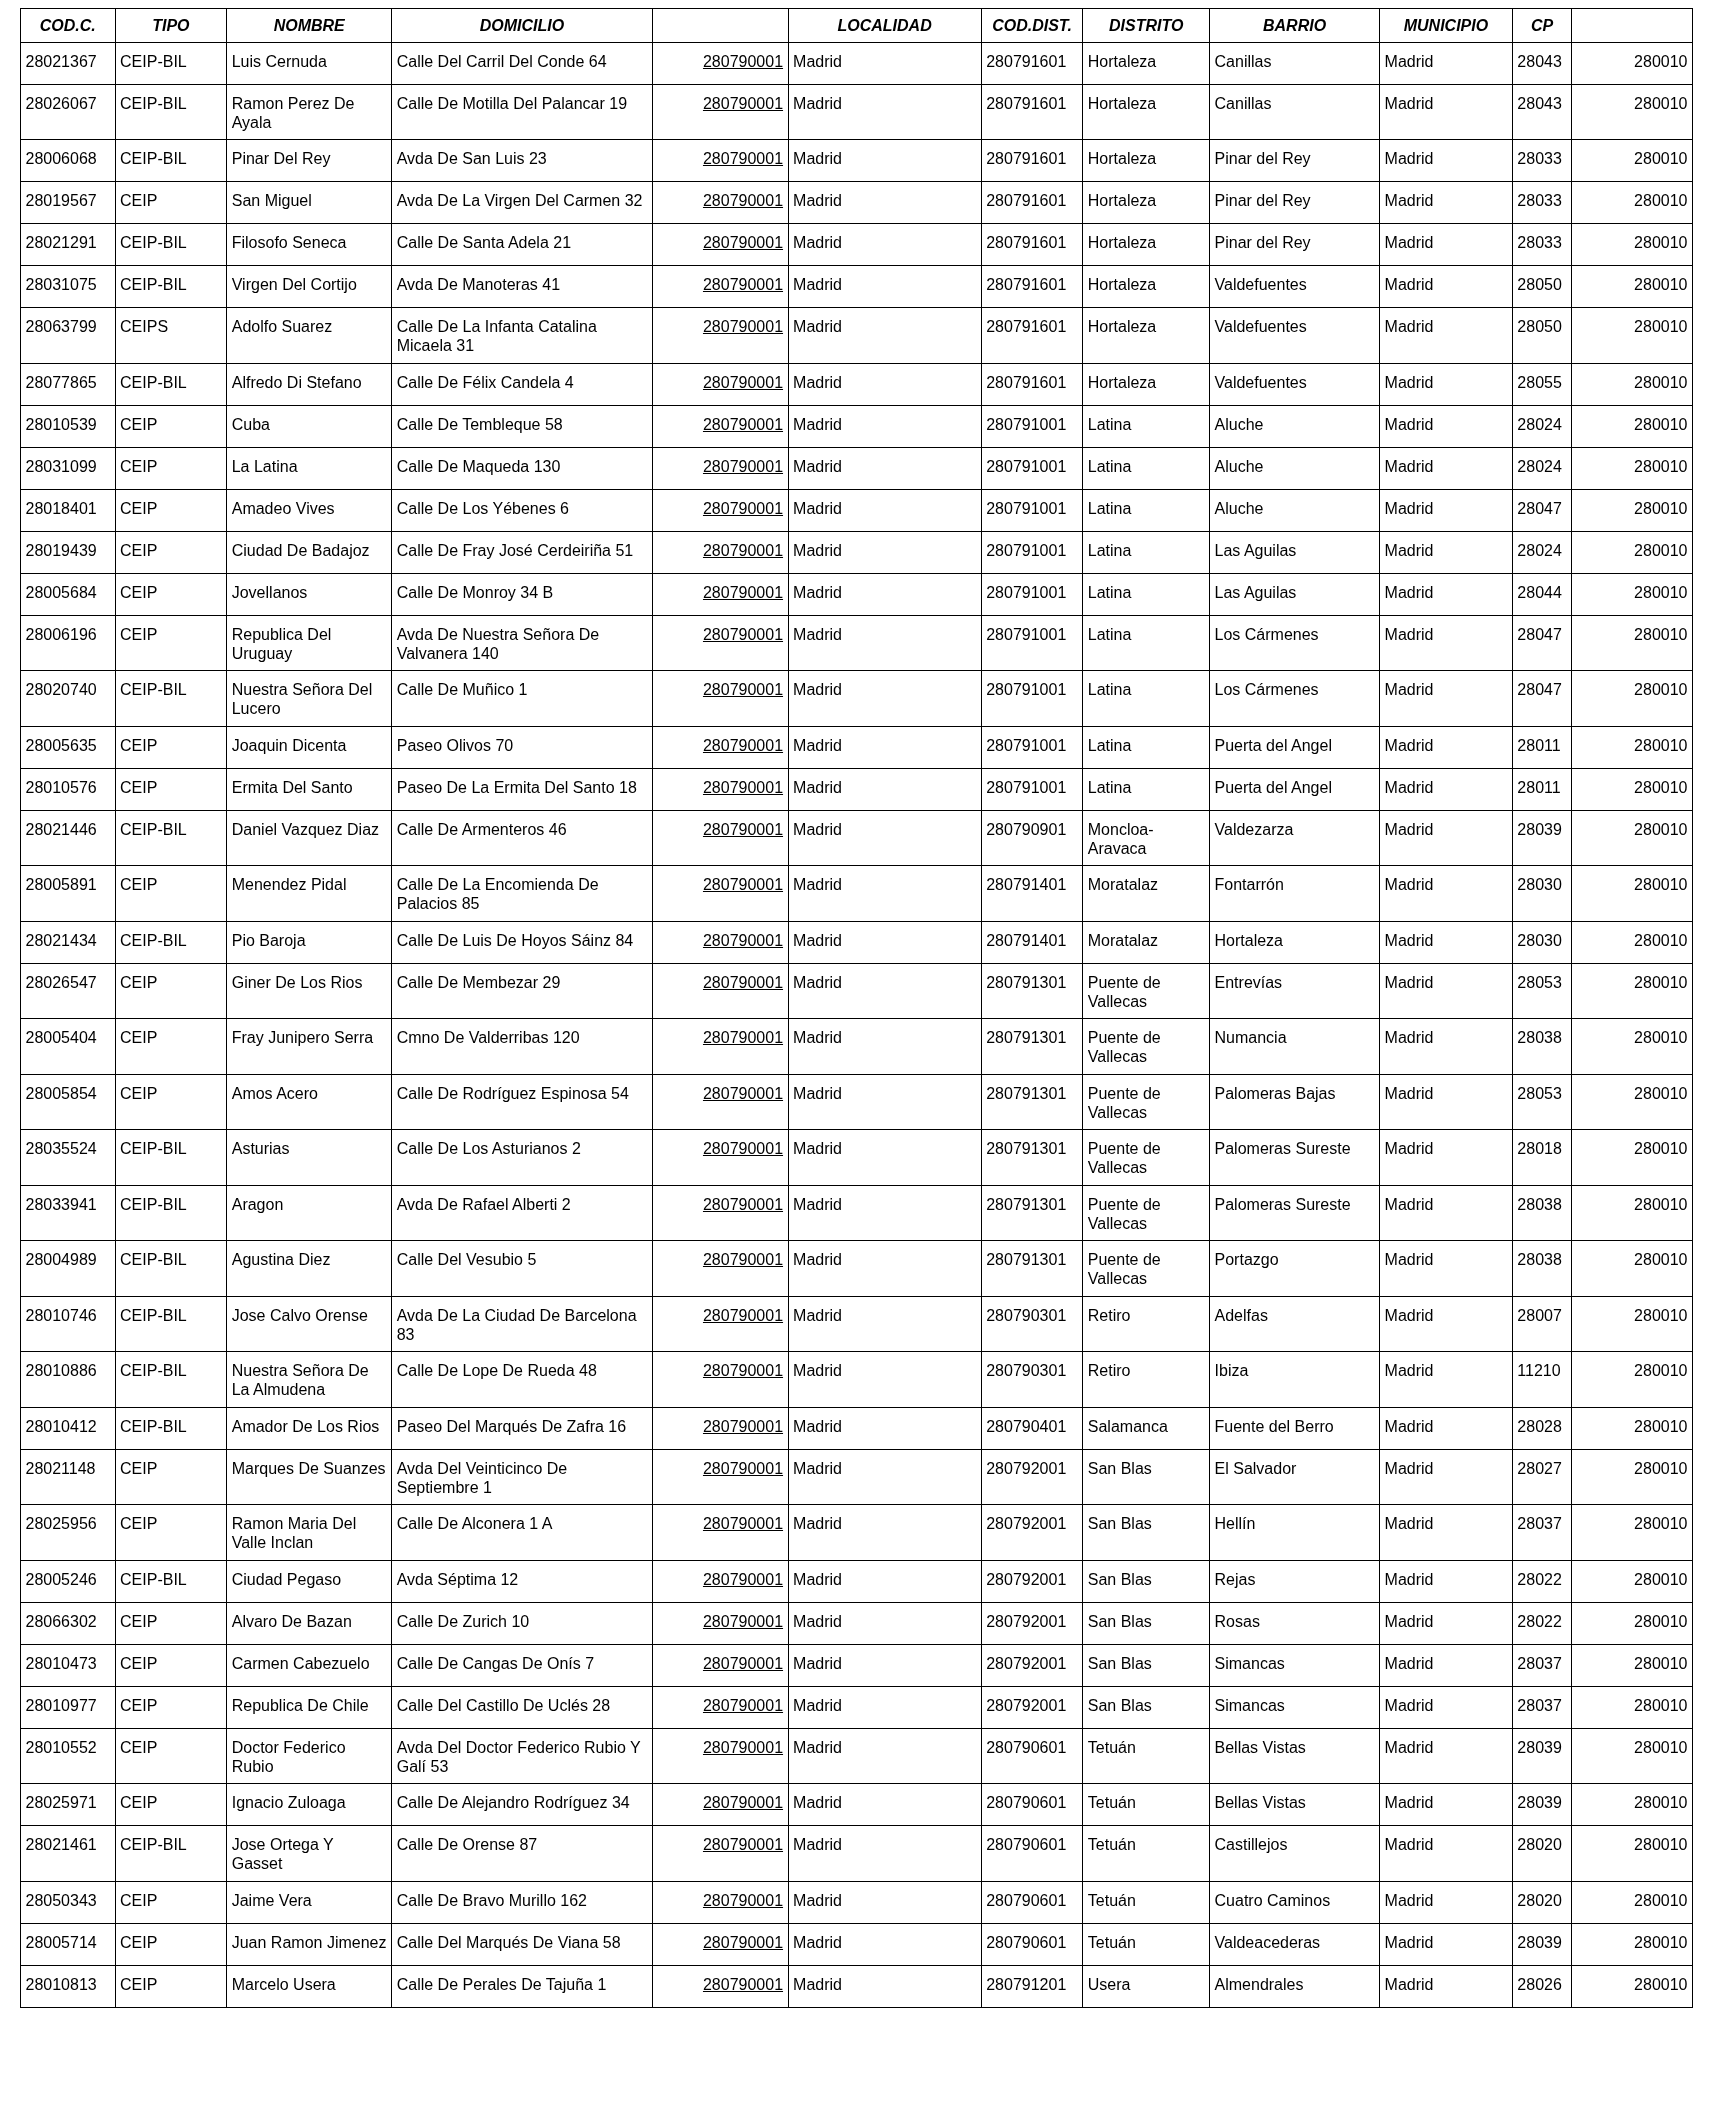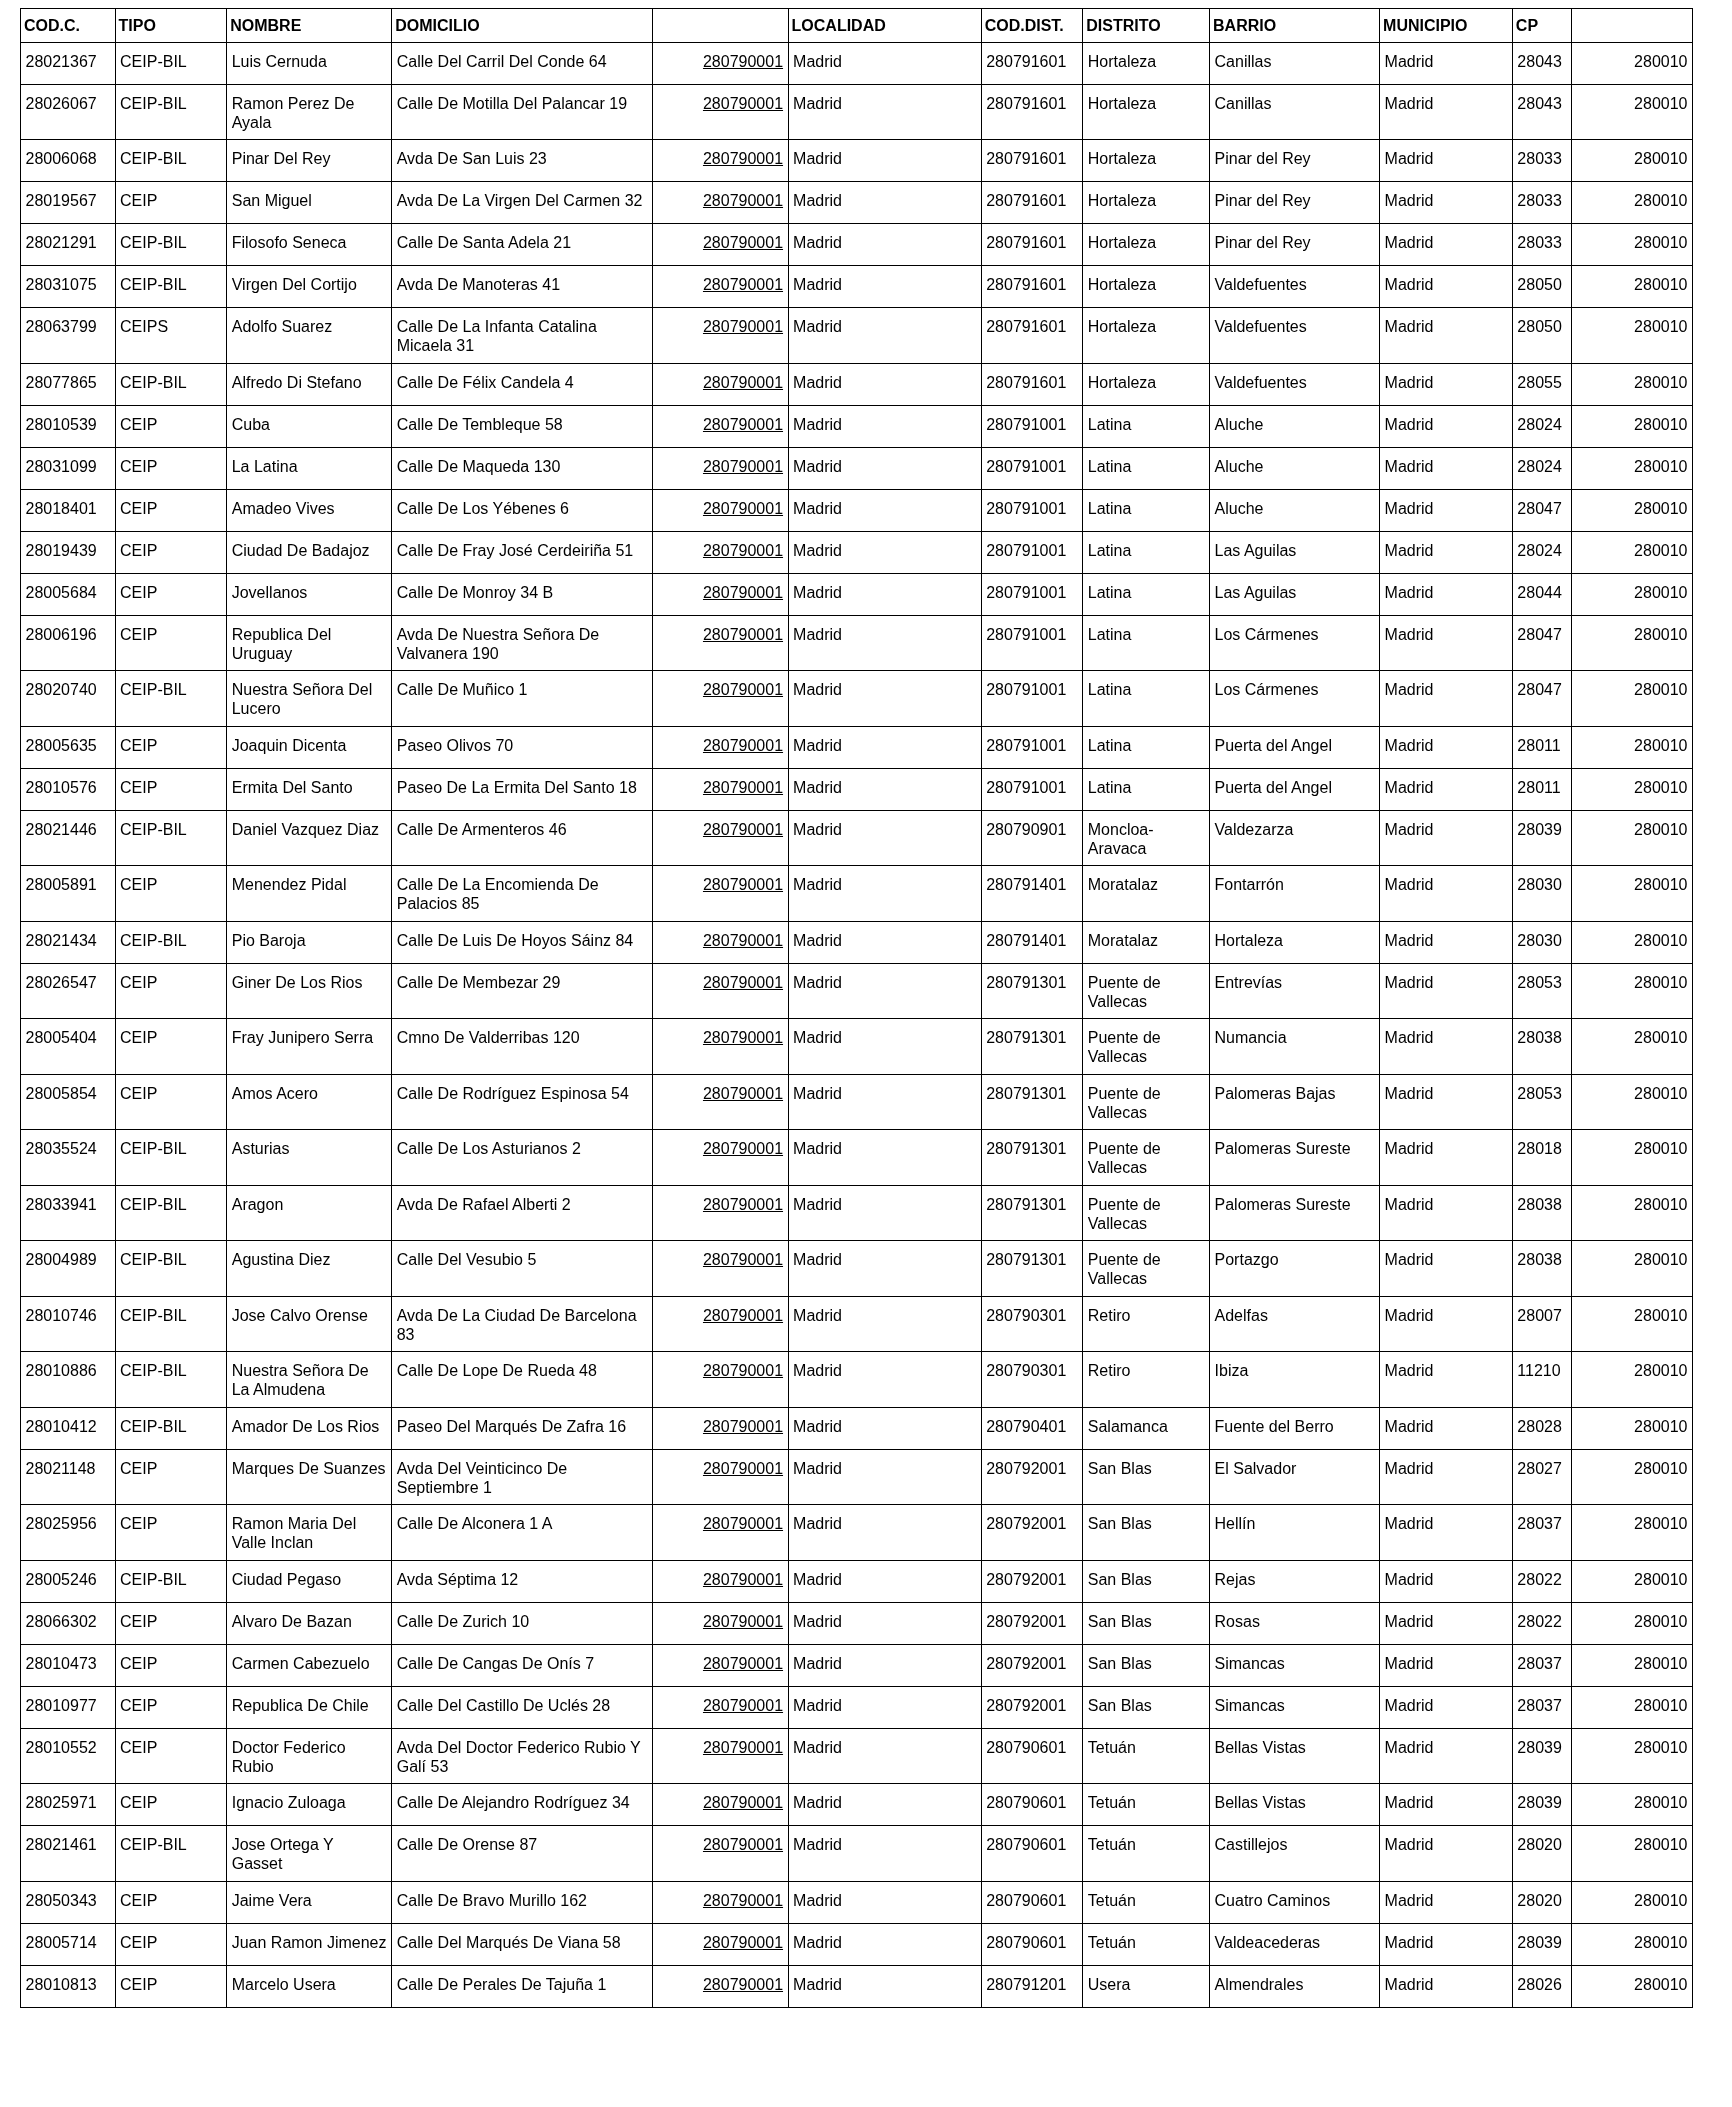--- a/index.html
+++ b/index.html
@@ -24,24 +24,25 @@
     border: 0.8px solid #000000;
     font-size: 16px;
     line-height: 19px;
     vertical-align: top;
     padding: 9px 4.5px 7.5px 4.5px;
     overflow: hidden;
     word-wrap: break-word;
   }
   table.schools th {
     font-weight: bold;
-    text-align: left;
+    text-align: center;
     height: 19.5px;
     padding: 7.5px 3px 6px 3px;
     vertical-align: middle;
+    font-style: italic;
   }
   table.schools tr.data-row {
     height: 42px;
     margin-top: 18px;
   }
   
   col.c0  { width: 94px; }
   col.c1  { width: 111px; }
   col.c2  { width: 164px; }
   col.c3  { width: 259px; }
@@ -271,21 +272,21 @@
         <td class="col-7">Latina</td>
         <td class="col-8">Las Aguilas</td>
         <td class="col-9">Madrid</td>
         <td class="col-10">28044</td>
         <td class="col-11">280010</td>
       </tr>
       <tr class="data-row">
         <td class="col-0">28006196</td>
         <td class="col-1">CEIP</td>
         <td class="col-2">Republica Del Uruguay</td>
-        <td class="col-3">Avda De Nuestra Señora De Valvanera 190</td>
+        <td class="col-3">Avda De Nuestra Señora De Valvanera 140</td>
         <td class="col-4">280790001</td>
         <td class="col-5">Madrid</td>
         <td class="col-6">280791001</td>
         <td class="col-7">Latina</td>
         <td class="col-8">Los Cármenes</td>
         <td class="col-9">Madrid</td>
         <td class="col-10">28047</td>
         <td class="col-11">280010</td>
       </tr>
       <tr class="data-row">

